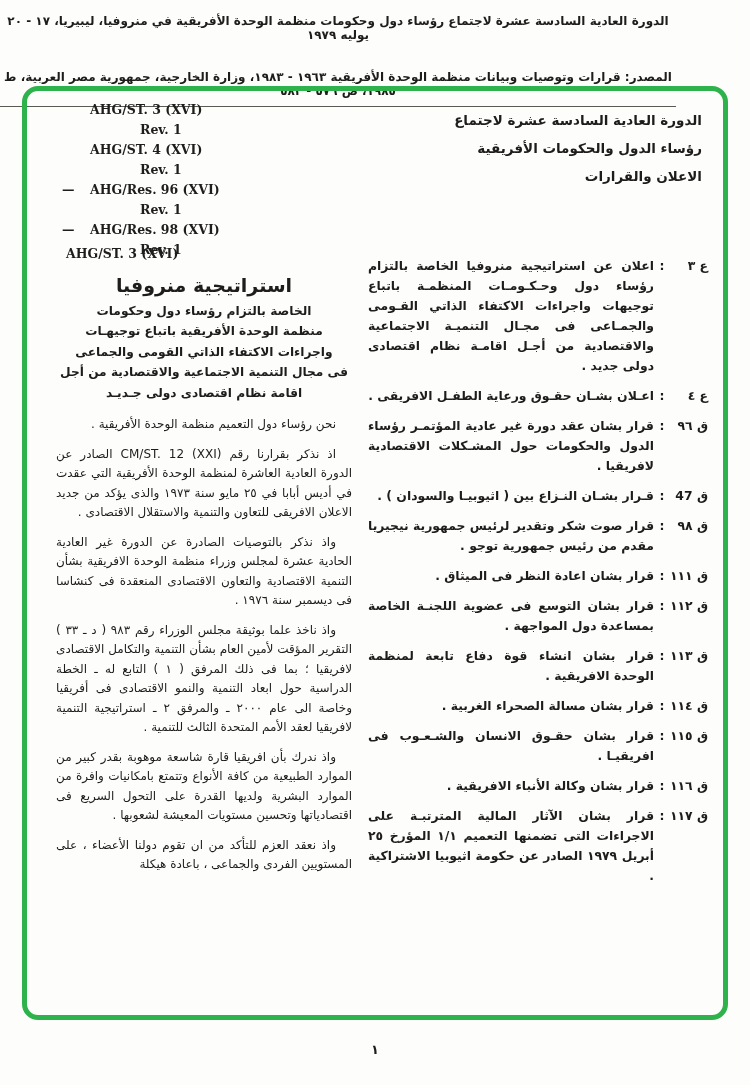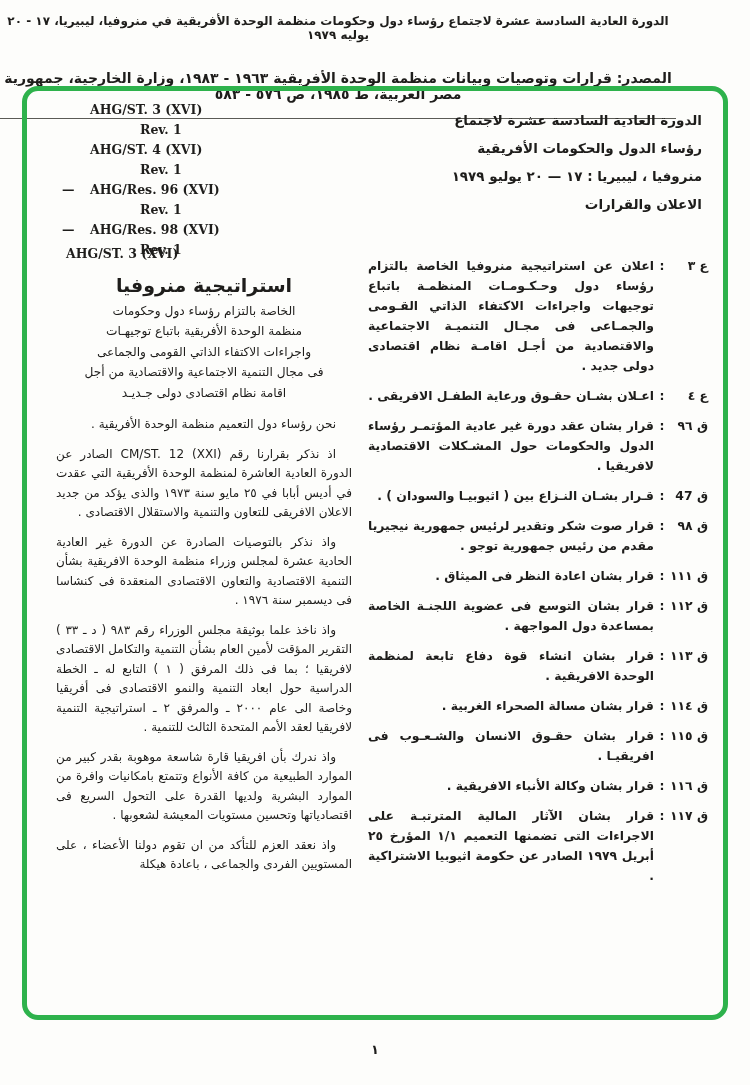--- a/index.html
+++ b/index.html
@@ -5,22 +5,22 @@
   html,body{margin:0;padding:0;}
   body{
     width:750px;height:1085px;position:relative;overflow:hidden;
     background:#fdfdfb;color:#1e1d1b;
     font-family:"DejaVu Sans",sans-serif;
   }
   
   .header{position:absolute;top:14px;left:0;width:676px;text-align:center;direction:rtl;}
   .header-line1{font-size:12px;font-weight:bold;}
   .header-line2{
-    display:inline-block;font-size:14px;font-weight:bold;margin-top:9px;
-    padding-bottom:16px;border-bottom:1px solid #5a5a55;
+    display:inline-block;font-size:12px;font-weight:bold;margin-top:9px;
+    padding-bottom:8px;border-bottom:1px solid #5a5a55;
   }
   
   .frame{
     position:absolute;left:22px;top:86px;width:706px;height:934px;
     border:5px solid #2eb24c;border-radius:16px;box-sizing:border-box;
   }
   
   .refs{
     position:absolute;left:62px;top:100px;width:280px;direction:ltr;
     font-family:"DejaVu Serif",serif;font-weight:bold;font-size:12.5px;line-height:20px;
@@ -37,21 +37,21 @@
   .doc-code{
     position:absolute;left:66px;top:246px;
     font-family:"DejaVu Serif",serif;font-weight:bold;font-size:12.5px;
   }
   
   .left-col{
     position:absolute;left:56px;top:276px;width:296px;direction:rtl;
     text-align:justify;font-size:12px;line-height:19.5px;
   }
   .decl-title{text-align:center;font-weight:bold;font-size:19px;margin-bottom:5px;}
-  .decl-sub{text-align:center;font-weight:normal;font-size:12.2px;line-height:20.5px;margin-bottom:12px;}
+  .decl-sub{text-align:center;font-weight:bold;font-size:12.2px;line-height:20.5px;margin-bottom:12px;}
   .para{margin:0 0 10px 0;text-indent:16px;}
   
   .toc{
     position:absolute;left:368px;top:256px;width:340px;direction:rtl;
     font-size:12.4px;line-height:20px;
   }
   .toc-item{display:flex;margin-bottom:10px;}
   .toc-marker{flex:0 0 40px;font-weight:bold;white-space:nowrap;}
   .toc-colon{flex:0 0 12px;font-weight:bold;text-align:center;}
   .toc-text{flex:1;text-align:justify;font-weight:bold;padding-right:2px;}
@@ -89,21 +89,20 @@
 
     <div class="ref-item">
       <div class="ref-code"><span class="ref-dash">—</span><span class="ref-code-text">AHG/Res. 98 (XVI)</span></div>
       <div class="ref-rev">Rev. 1</div>
     </div>
   </div>
 
 <div class="session">
   <div class="s-line">الدورة العادية السادسة عشرة لاجتماع</div>
   <div class="s-line">رؤساء الدول والحكومات الأفريقية</div>
-  <div class="s-line">منروفيا ، ليبيريا : ١٧ — ٢٠ يوليو ١٩٧٩</div>
   <div class="s-line">الاعلان والقرارات</div>
 </div>
 
 <div class="doc-code">AHG/ST. 3 (XVI)</div>
 
 <div class="left-col">
   <div class="decl-title">استراتيجية منروفيا</div>
   <div class="decl-sub">
 
       <div class="sub-line">الخاصة بالتزام رؤساء دول وحكومات</div>

